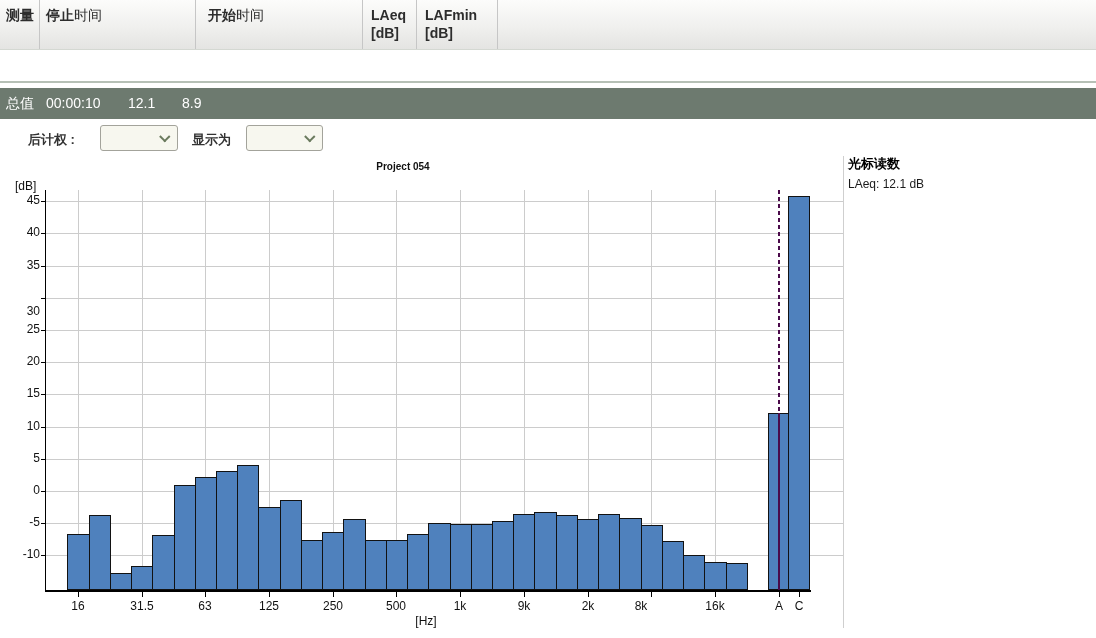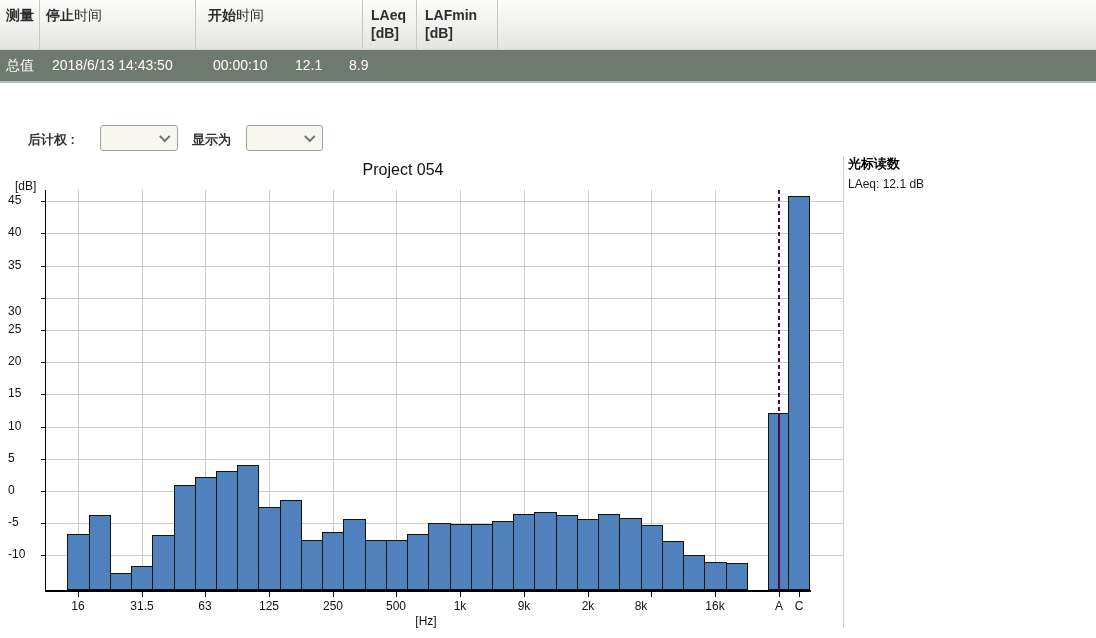--- a/index.html
+++ b/index.html
@@ -40,26 +40,26 @@
     background:#f7f7ef;border:1px solid #a3a39b;border-radius:3px;cursor:default;
   }
   .sel .chev{
     position:absolute;right:9px;top:7px;width:8px;height:8px;box-sizing:border-box;
     border-right:2px solid #6a7a5e;border-bottom:2px solid #6a7a5e;
     transform:rotate(45deg);transform-origin:60% 60%;
   }
   
   #chart{position:absolute;left:0;top:0;width:1096px;height:638px;}
   .chart-title{position:absolute;left:0;top:161px;width:806px;text-align:center;
-    font-size:16px;font-weight:normal;color:#111;}
+    font-size:10px;font-weight:bold;color:#111;}
   .y-axis-label{position:absolute;left:15px;top:179px;font-size:12px;color:#111;}
   .gridh,.gridv{position:absolute;background:#cccccc;}
   .yaxis{position:absolute;background:#000;}
   .ytick{position:absolute;background:#000;}
-  .ylab{position:absolute;width:32px;text-align:left;font-size:12px;color:#111;}
+  .ylab{position:absolute;width:32px;text-align:right;font-size:12px;color:#111;}
   .bar{position:absolute;box-sizing:border-box;border:1px solid #121212;}
   .xaxis{position:absolute;background:#000;}
   .xtick{position:absolute;background:#000;width:1px;height:5px;}
   .xlab{position:absolute;width:44px;text-align:center;font-size:12px;color:#111;}
   .x-axis-unit{position:absolute;left:381px;top:614px;width:90px;text-align:center;font-size:12px;color:#111;}
   .cursor-dash{position:absolute;width:2px;}
   .right-sep{position:absolute;left:843px;top:156px;width:1px;height:472px;background:#cfcfcf;}
   .panel-title{position:absolute;left:848px;top:155px;font-size:13px;font-weight:bold;color:#000;}
   .panel-reading{position:absolute;left:848px;top:177px;font-size:12px;color:#1a1a1a;}
 </style>
@@ -68,23 +68,22 @@
 
 <div class="tbl-header">
   <div class="c c1"><span class="b">测量</span><span></span></div>
   <div class="c c3"><span class="b">停止</span><span>时间</span></div>
   <div class="c c2"><span class="b">开始</span><span>时间</span></div>
   <div class="c c5"><span class="b">LAeq</span><div class="sub">[dB]</div></div>
   <div class="c c6"><span class="b">LAFmin</span><div class="sub">[dB]</div></div>
   <div class="c c7"></div>
 </div>
 
-<div class="tbl-row" id="total-row" style="background: rgb(109, 122, 111);">
+<div class="tbl-row" id="total-row" style="background: rgb(109, 122, 111); margin-top: 38px;">
   <div class="c c1">总值</div>
-  <div class="c c2">2018/6/13 14:43:50</div>
   <div class="c c4">00:00:10</div>
   <div class="c c5">12.1</div>
   <div class="c c6">8.9</div>
   <div class="c c7"></div>
 </div>
 <div class="tbl-bottom-line"></div>
 
 <div class="ctl-label" style="left:28px;">后计权 :</div>
 <div class="sel" style="left:100px;">
   <span></span>

